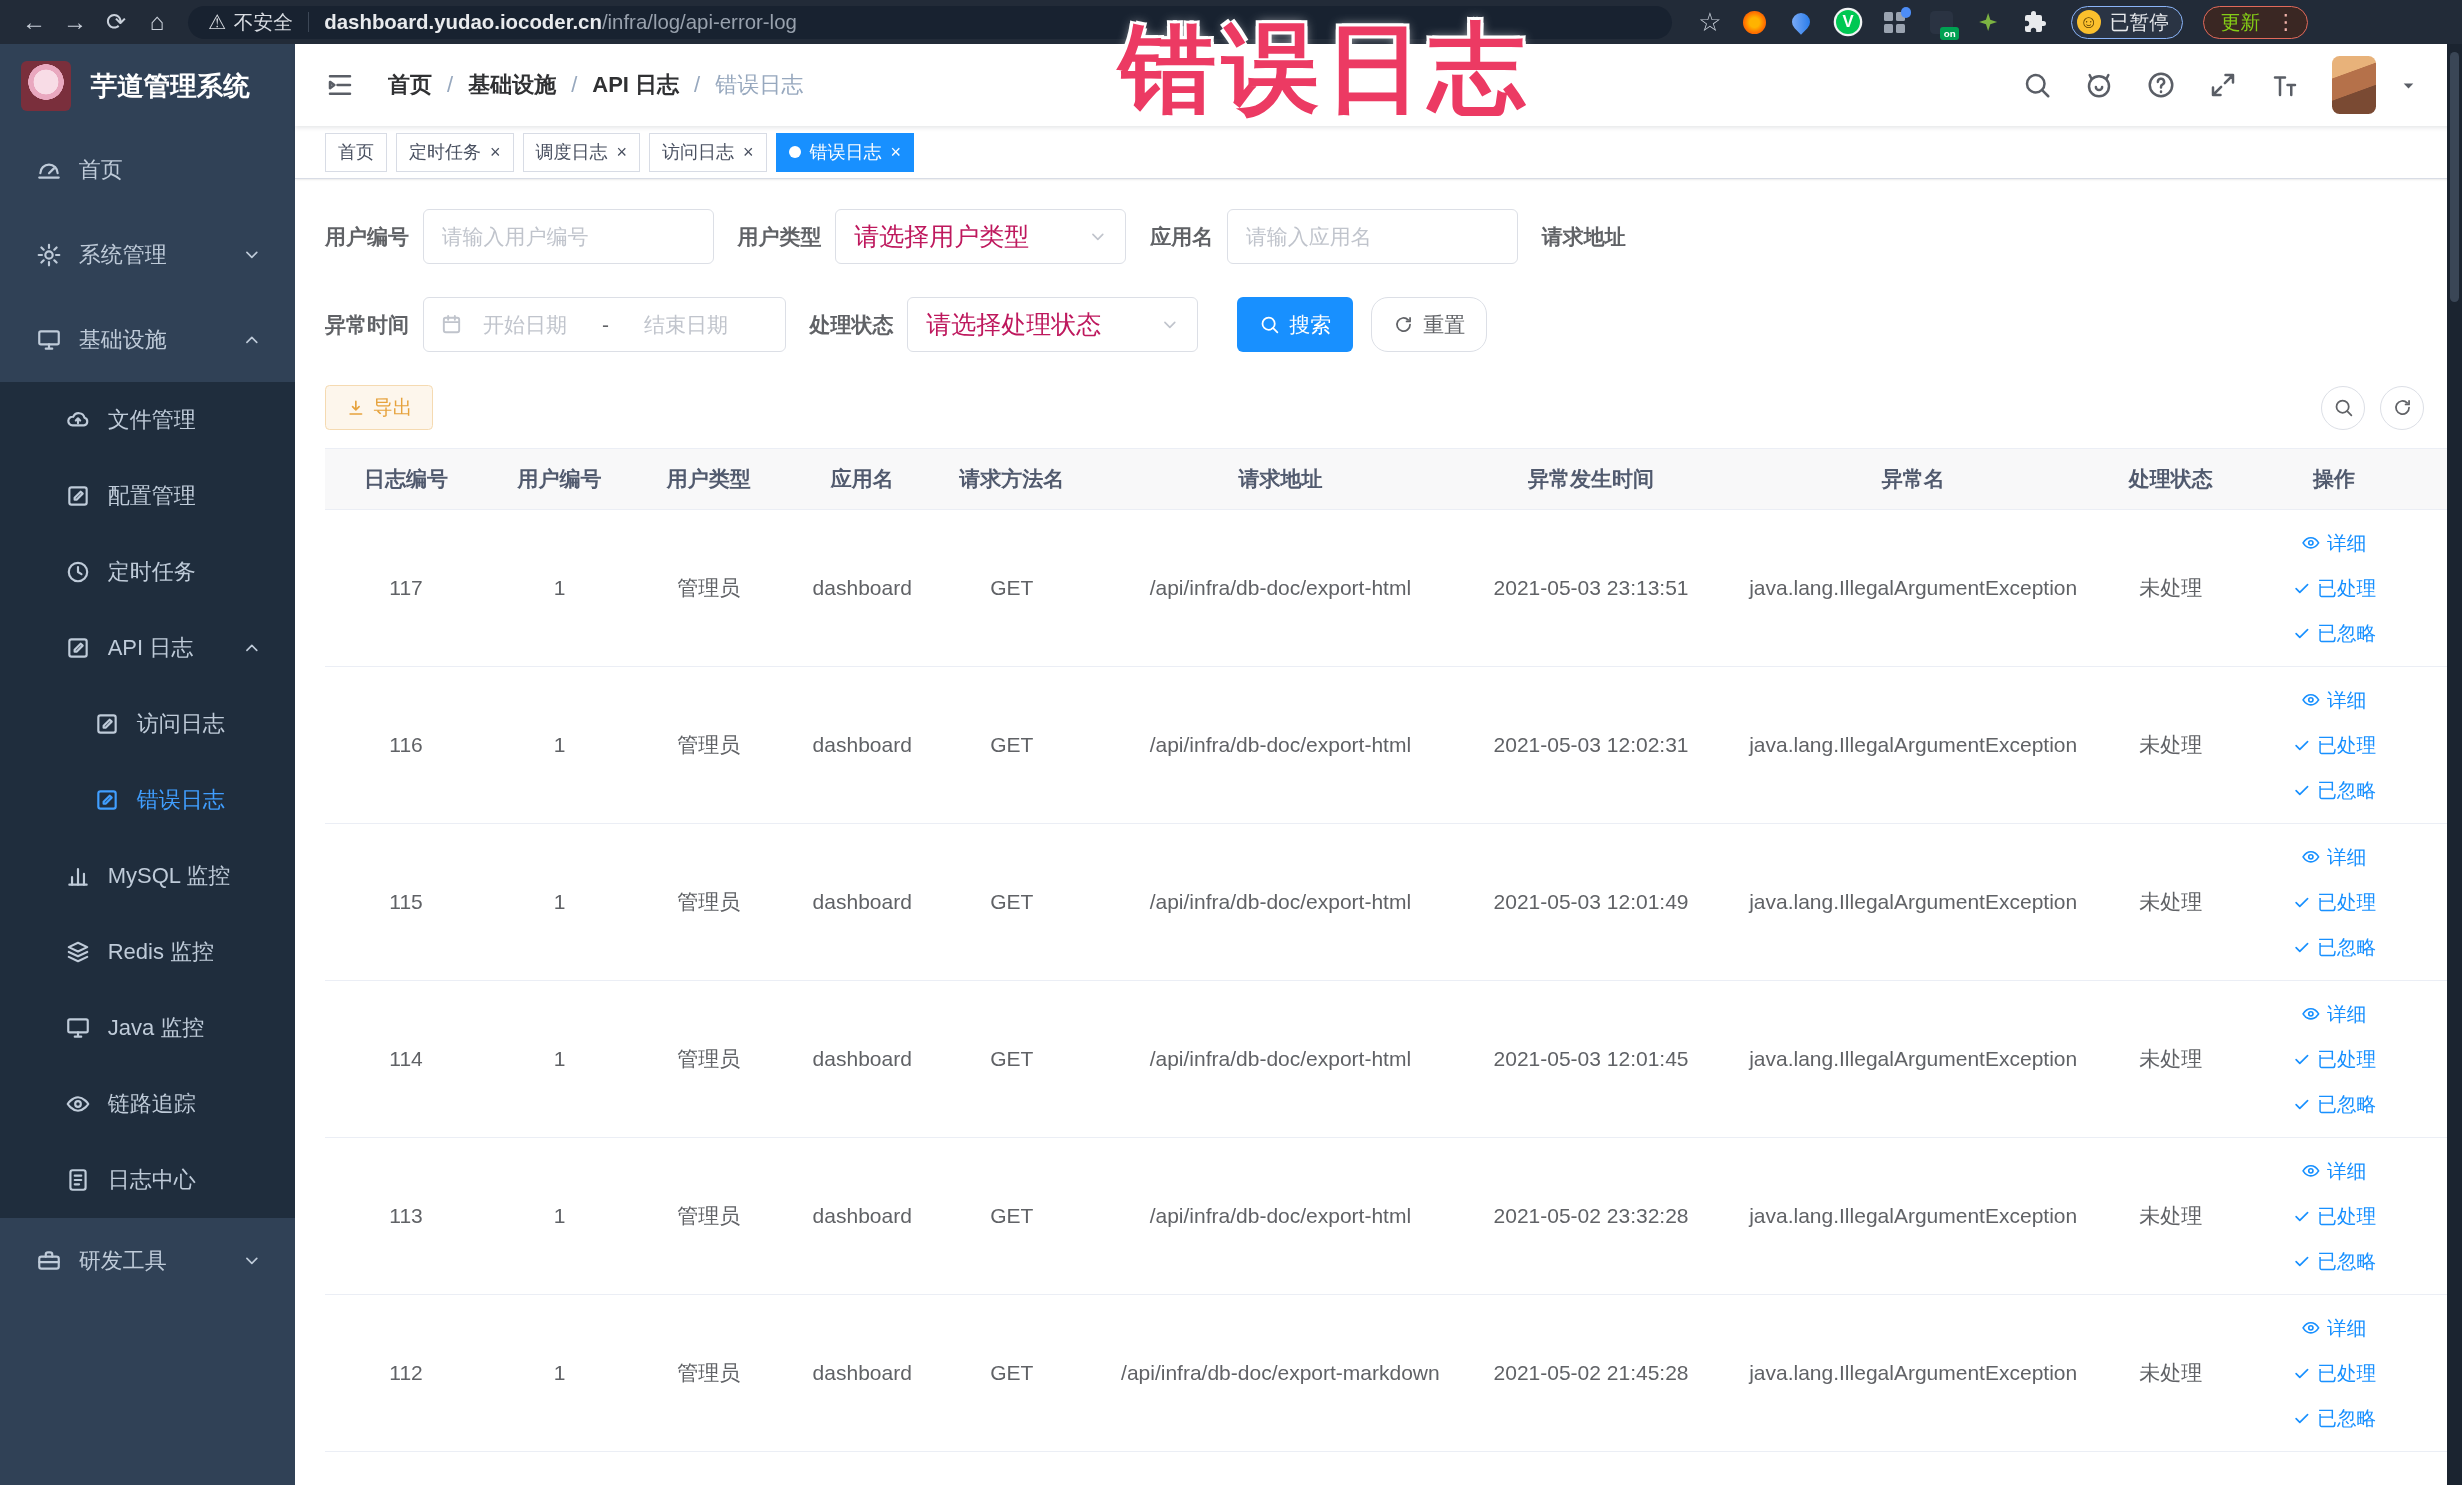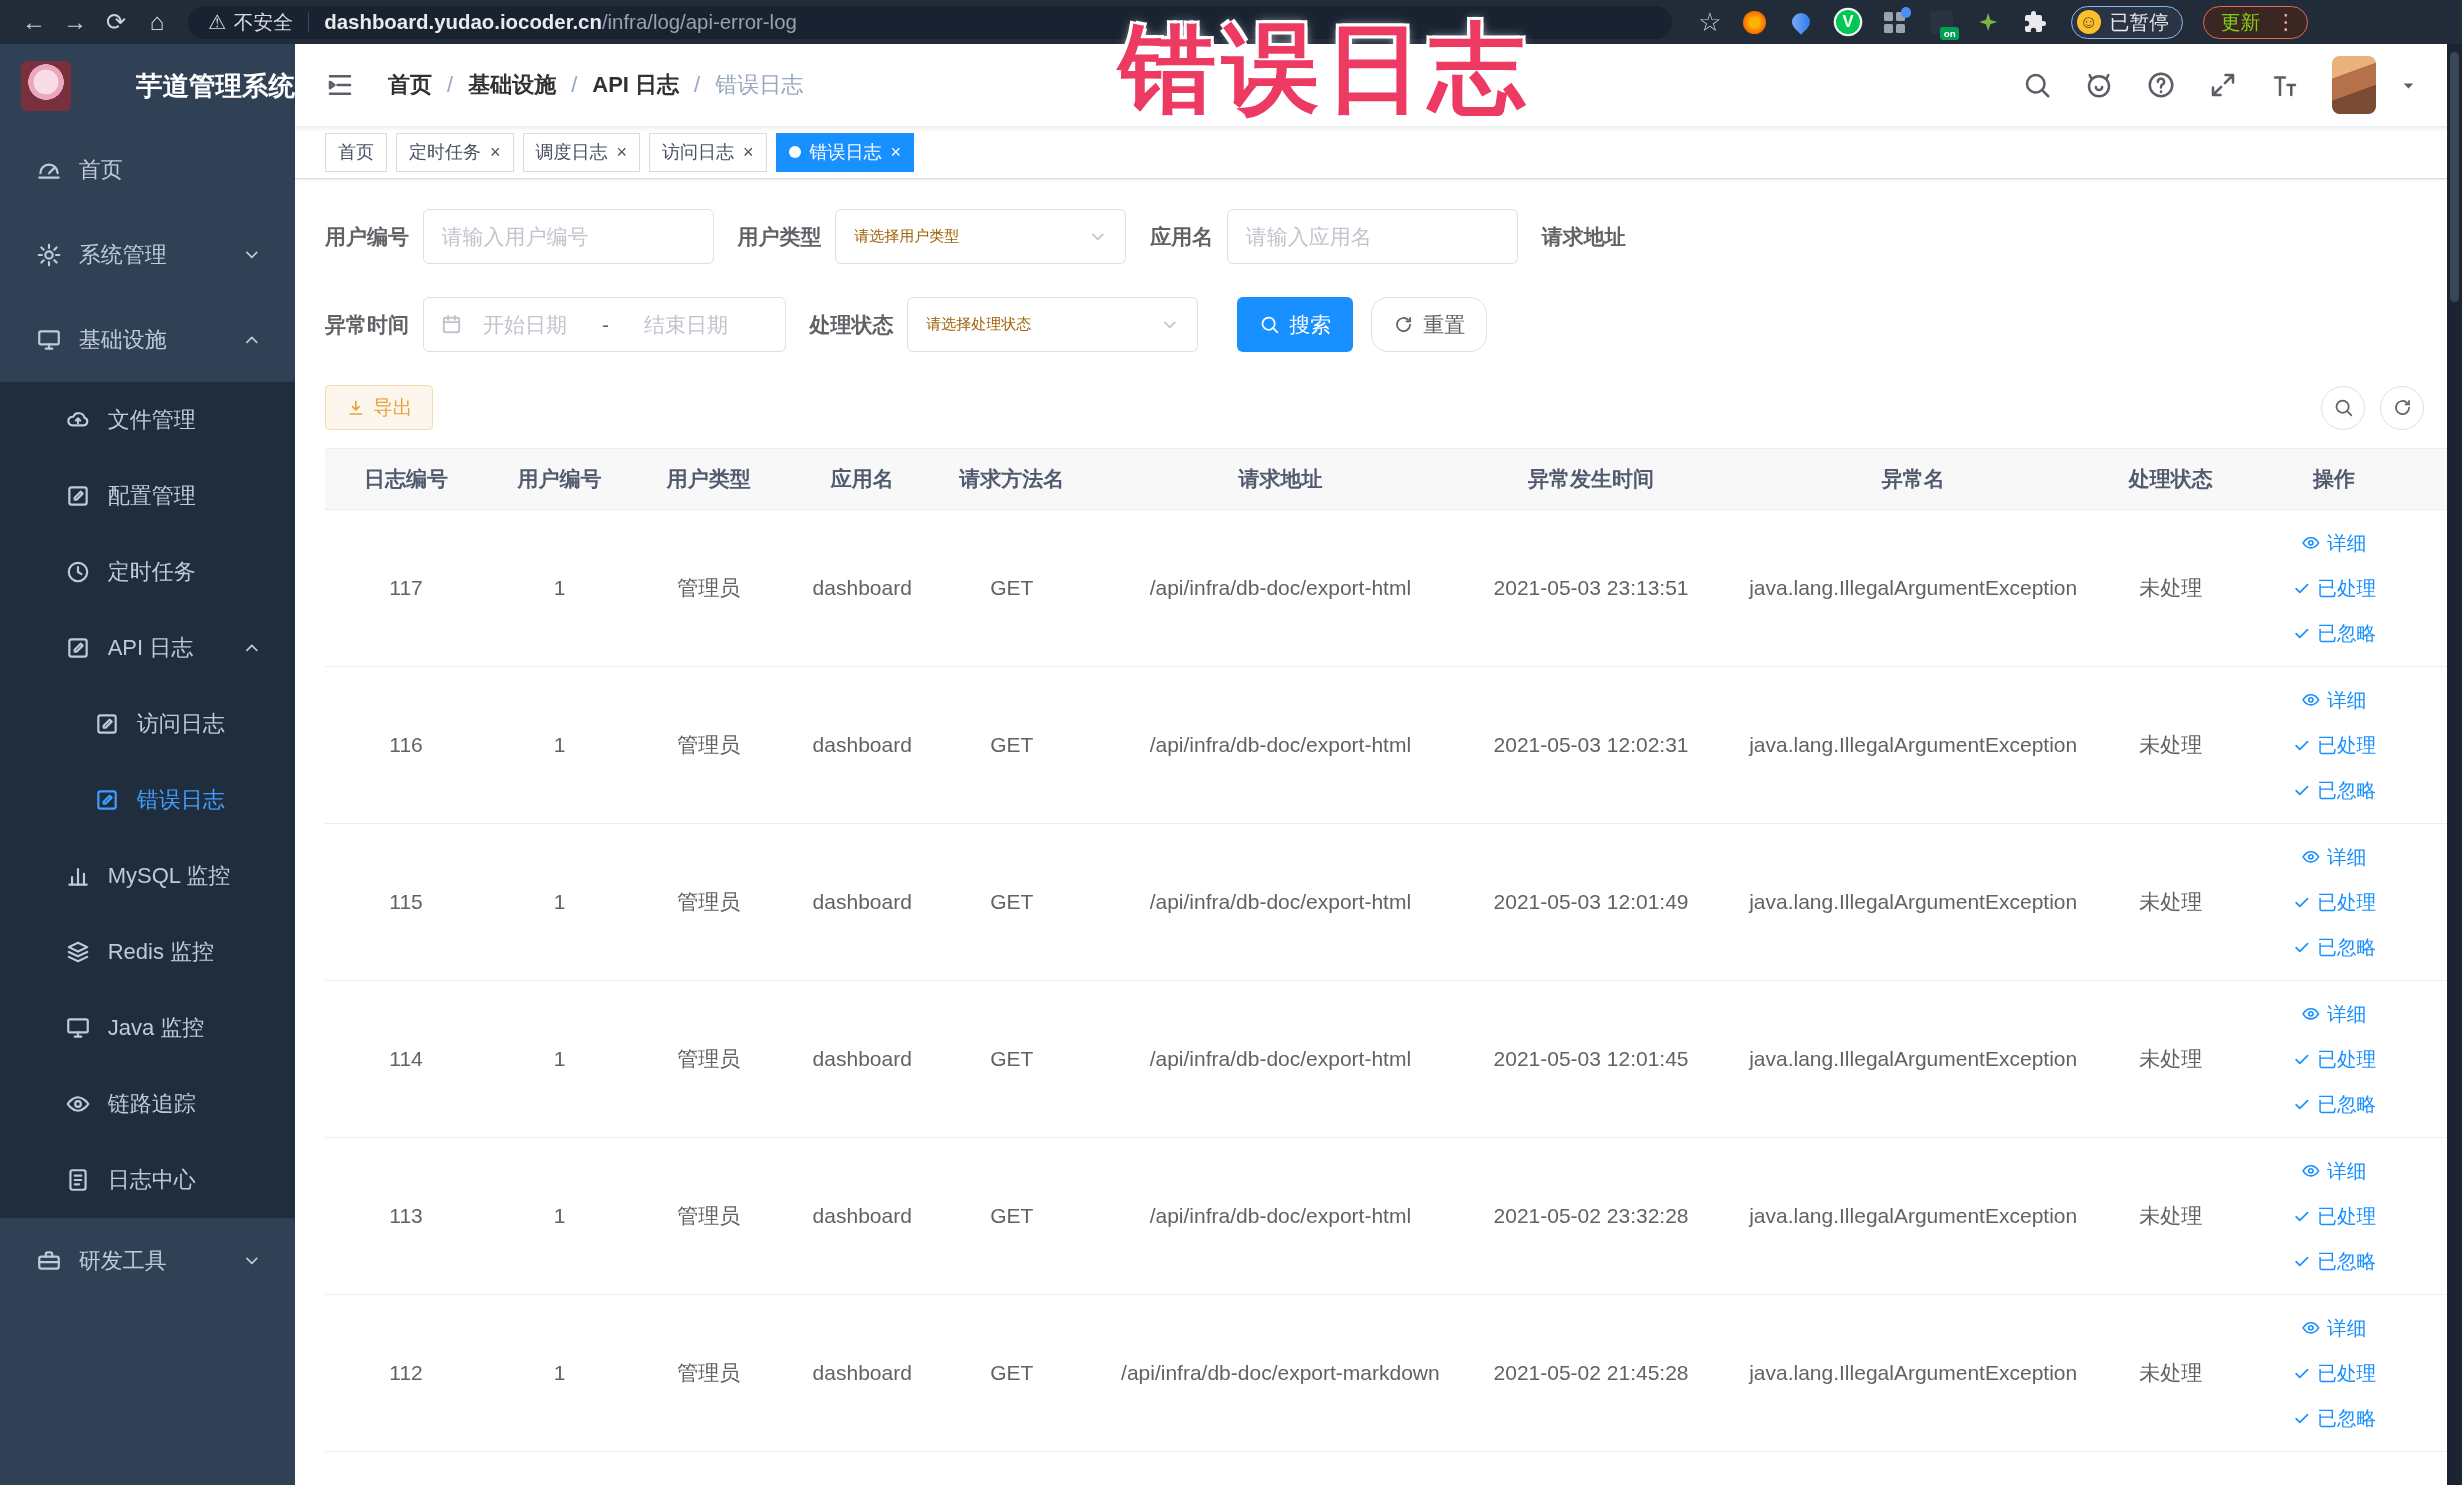--- a/index.html
+++ b/index.html
@@ -34,21 +34,21 @@
   .update-txt { font-size:19.7px; color:#84cc16; }
   .kebab { font-size:21px; color:#f2b3aa; margin-left:10.6px; padding:0 4.5px; }
 
   
   .app { position:absolute; top:44px; left:0; width:2462px; height:1442px; display:flex; }
   .scroll-strip { position:absolute; top:44px; right:0; width:15px; height:1442px; background:#1b2430; z-index:30; }
   .scroll-thumb { position:absolute; top:7.6px; left:3px; width:9px; height:250px; background:#3a4656; border-radius:4.5px; }
 
   
   .sidebar { width:295px; flex:none; background:#304156; color:#bfcbd9; }
-  .logo-row { height:83px; display:flex; align-items:center; padding-left:21px;justify-content:space-between; }
+  .logo-row { height:83px; display:flex; align-items:center; padding-left:21px; }
   .logo-img { width:50px; height:50px; border-radius:6px; flex:none;
     background:radial-gradient(circle at 50% 42%, #f8dce6 0 32%, #e9a8bf 33% 46%, #7a2f3c 47% 100%); }
   .logo-title { margin-left:19.7px; font-size:26.5px; font-weight:700; color:#fff; }
   .m-item { display:flex; align-items:center; font-size:22px; cursor:pointer; }
   .m-top { height:85px; padding:0 33px 0 36px; }
   .m-sub { height:76px; padding:0 33px 0 65px; }
   .m-sub2 { height:76px; padding:0 33px 0 94px; }
   .submenu { background:#1f2d3d; }
   .mi { width:26px; height:26px; flex:none; stroke:#bfcbd9; }
   .m-label { margin-left:16.7px; }
@@ -80,21 +80,21 @@
 
   .content { padding:30px 15px 30px 30px; }
 
   
   .frow { display:flex; align-items:center; margin-bottom:33px; }
   .f-label { font-size:21px; color:#606266; font-weight:700; margin-right:13.6px; flex:none; }
   .f-input { height:55px; width:291px; border:0.8px solid #dcdfe6; border-radius:6px; font-size:21px; color:#606266; padding:0 18px; outline:none; font-family:"Liberation Sans",sans-serif; background:#fff; }
   .f-input::placeholder { color:#c0c4cc; }
   .f-group { display:flex; align-items:center; margin-right:24px; }
   .f-select { height:55px; width:291px; border:0.8px solid #dcdfe6; border-radius:6px; display:flex; align-items:center; padding:0 18px; cursor:pointer; background:#fff; }
-  .f-select span { font-size:15px; color:#a16207; }
+  .f-select span { font-size:25px; color:#be185d; }
   .sel-caret { margin-left:auto; width:19.7px; height:19.7px; stroke:#c0c4cc; }
   .daterange { height:55px; width:363px; border:0.8px solid #dcdfe6; border-radius:6px; display:flex; align-items:center; padding:0 16.7px; background:#fff; cursor:pointer; }
   .cal { width:23px; height:23px; stroke:#c0c4cc; flex:none; }
   .dr-txt { font-size:21px; color:#c0c4cc; }
   .dr-start { margin-left:19.7px; }
   .dr-sep { color:#606266; margin:0 35px; }
   .btn { height:55px; border-radius:6px; font-size:21px; display:flex; align-items:center; padding:0 21px; cursor:pointer; border:0.8px solid transparent; }
   .btn svg { width:21px; height:21px; margin-right:9px; }
   .btn-primary { background:#1890ff; color:#fff; margin-left:15px; }
   .btn-primary svg { stroke:#fff; }

